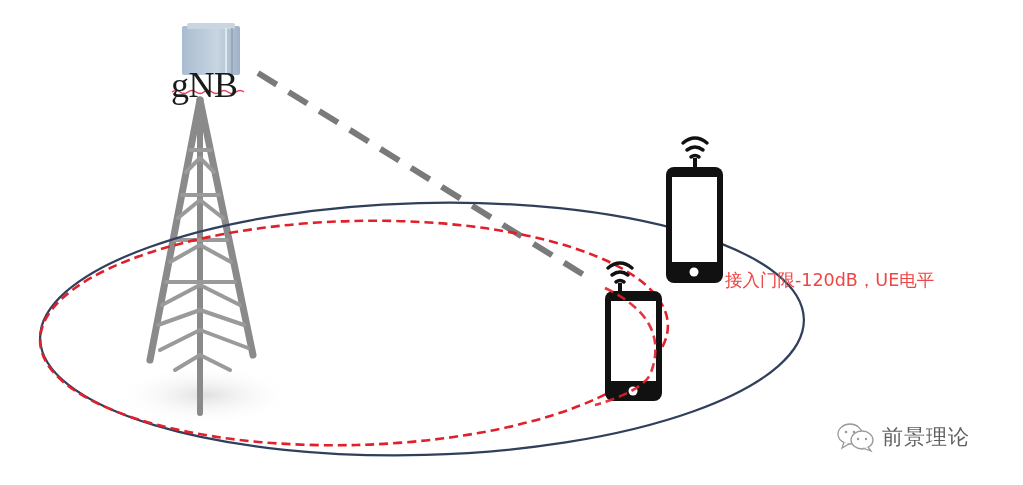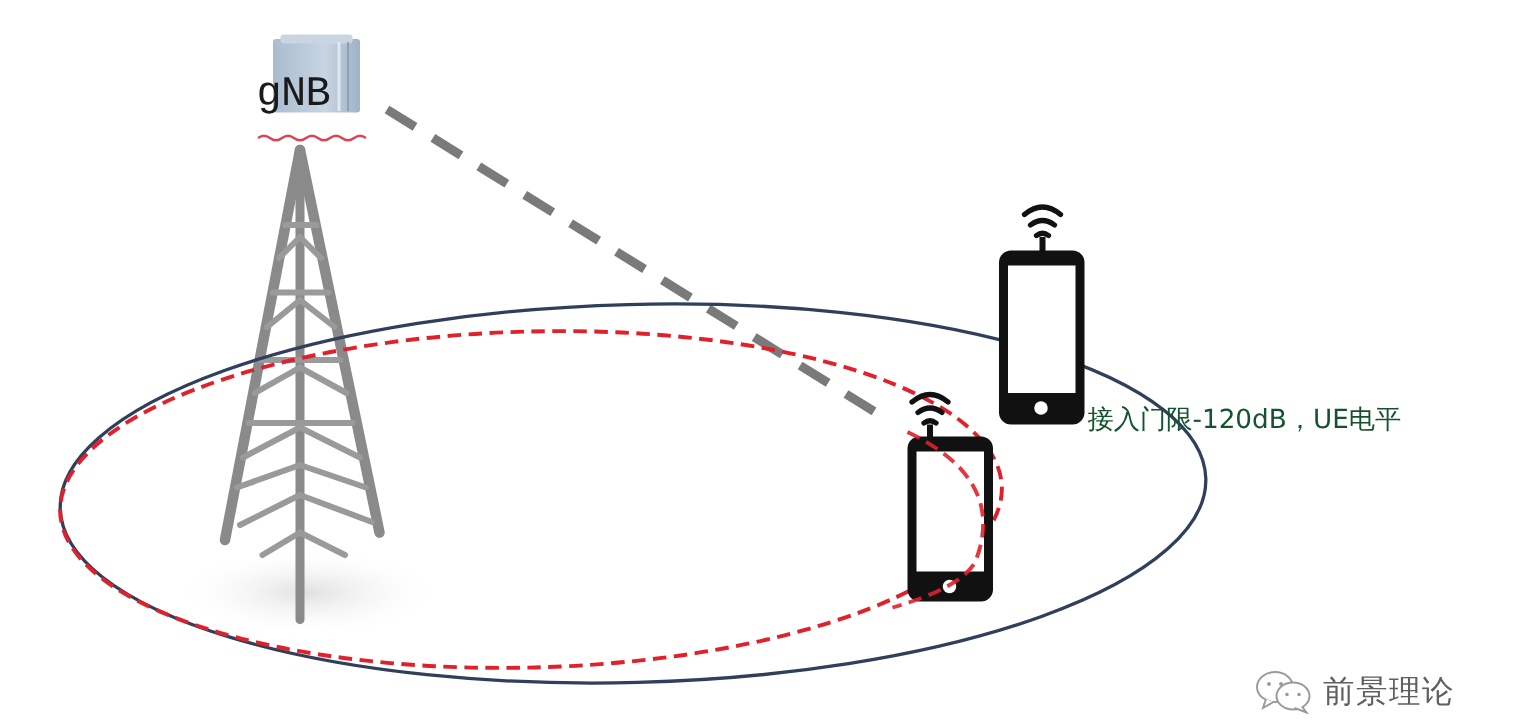--- a/index.html
+++ b/index.html
@@ -1,23 +1,23 @@
 <!DOCTYPE html>
 <html><head>
   <meta charset="utf-8">
   <style>
     html, body { margin: 0; padding: 0; background: #ffffff; }
     body { width: 1023px; height: 485px; overflow: hidden; position: relative;
            font-family: "DejaVu Sans", "Liberation Sans", sans-serif; }
     #stage { position: absolute; left: 0; top: 0; width: 1023px; height: 485px; }
     .label { position: absolute; white-space: nowrap; }
-    #gnb-label { left: 171px; top: 48px; font-size: 28px; color: #1a1a1a;
-                 font-family: Liberation Mono, monospace; letter-spacing: -0.5px; }
-    #note { left: 725px; top: 267px; font-size: 17.5px; line-height: 26px; color: #14532d; }
-    #watermark { left: 836px; top: 446px; display: flex; align-items: center; gap: 6px; }
+    #gnb-label { left: 171px; top: 64px; font-size: 36px; color: #1a1a1a;
+                 font-family: Liberation Serif, serif; letter-spacing: -0.5px; }
+    #note { left: 725px; top: 267px; font-size: 17.5px; line-height: 26px; color: #ef4444; }
+    #watermark { left: 836px; top: 422px; display: flex; align-items: center; gap: 6px; }
     #watermark-text { font-size: 21px; color: #606060; letter-spacing: 1px; }
   </style>
 </head>
 <body>
 
 <div id="stage">
   <svg width="1023" height="485" viewBox="0 0 1023 485" xmlns="http://www.w3.org/2000/svg">
     <defs>
       <radialGradient id="shadow" cx="50%" cy="50%" r="50%">
         <stop offset="0%" stop-color="#d8d8d8" stop-opacity="0.8"></stop>

